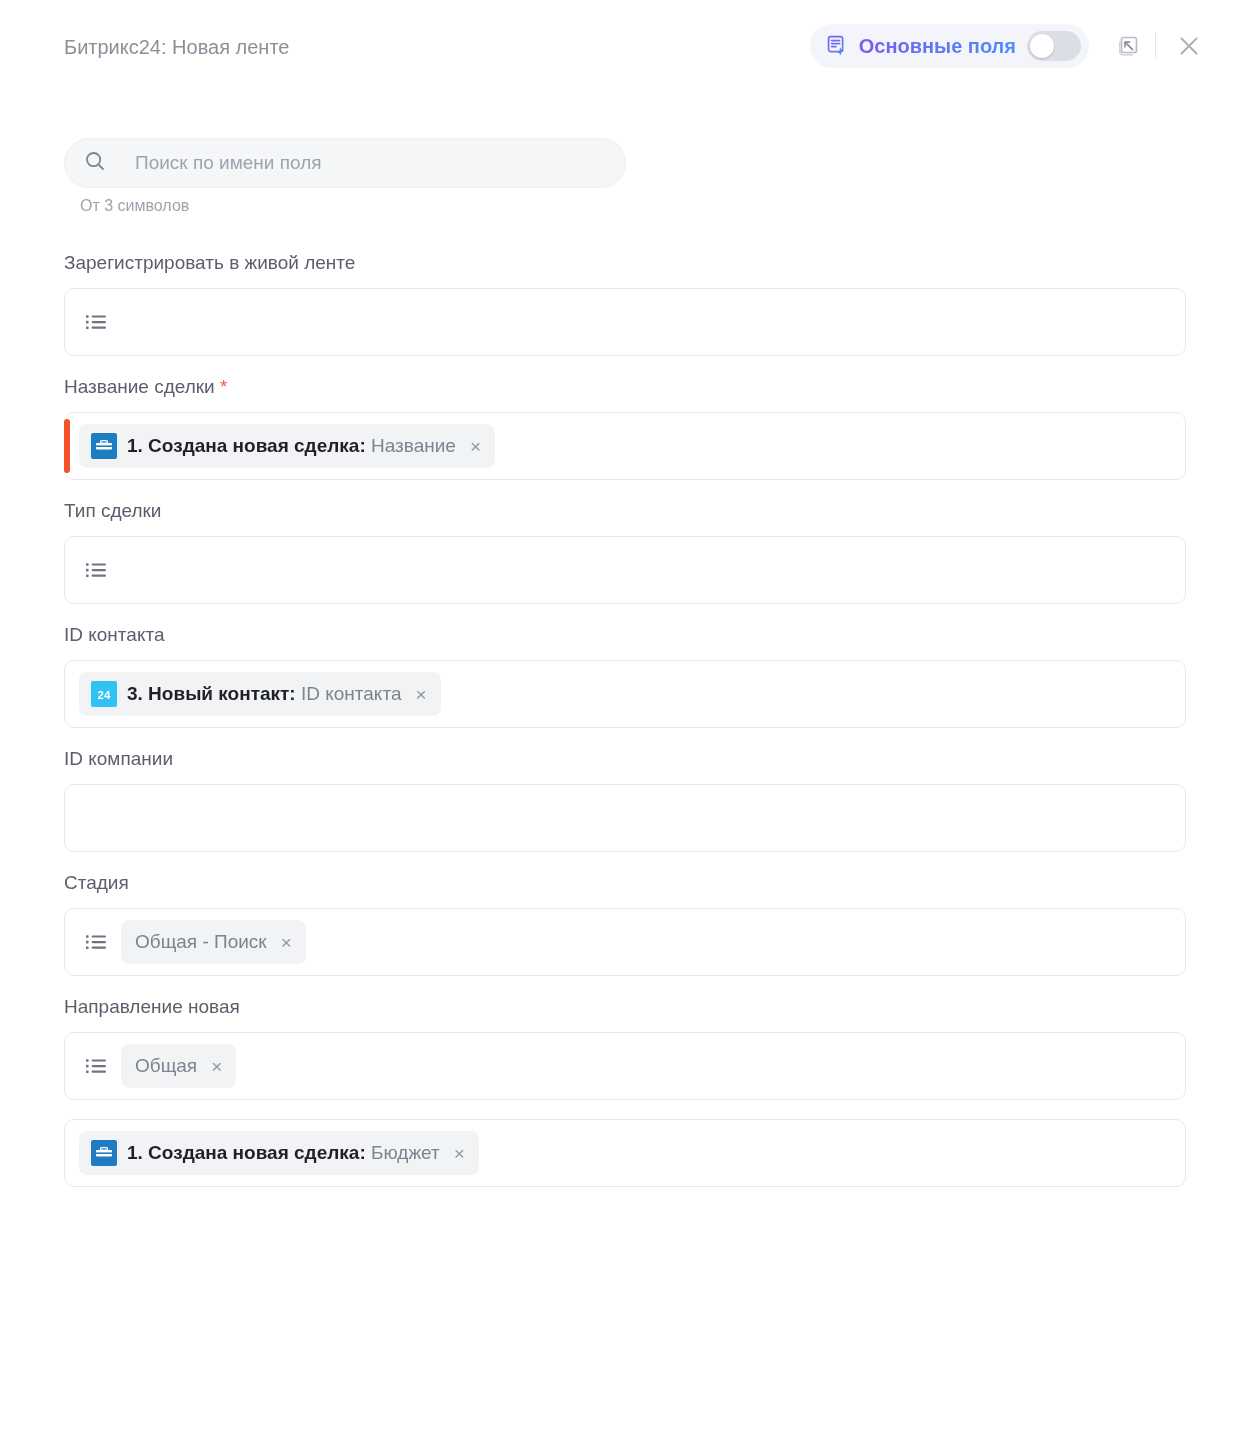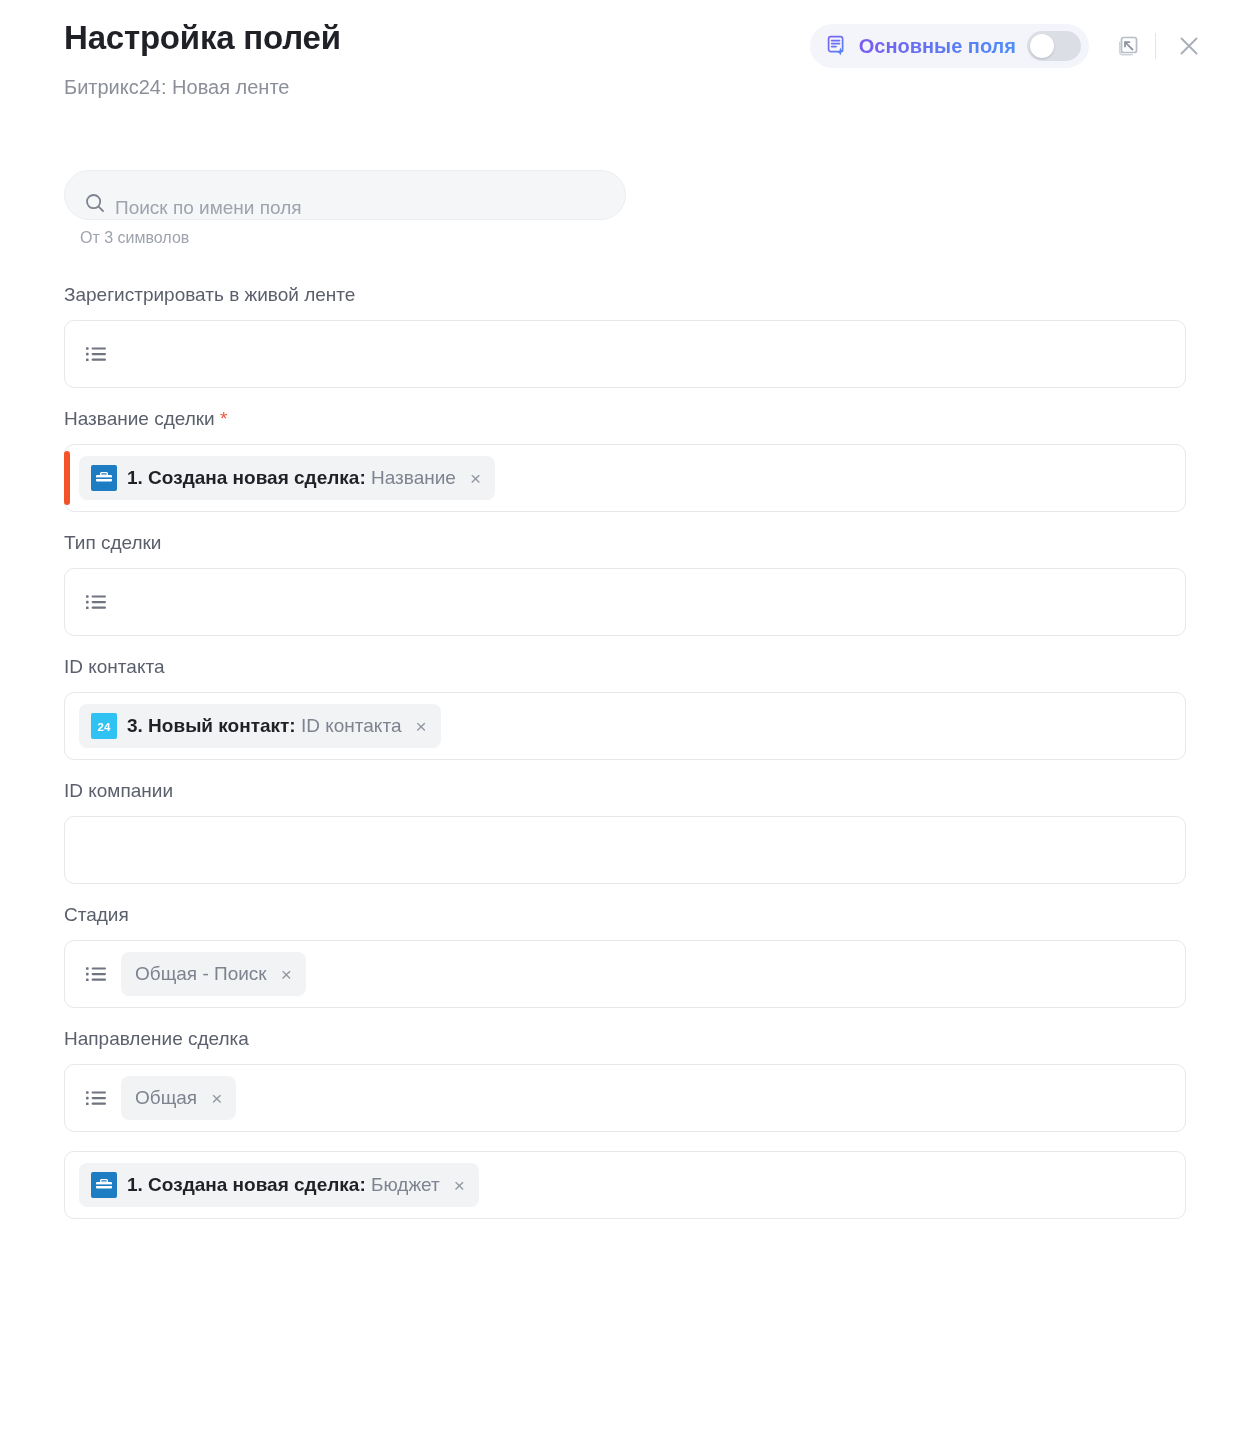--- a/index.html
+++ b/index.html
@@ -128,23 +128,23 @@
     margin-top: 70px;
   }
   .search-box {
     width: 562px;
     height: 50px;
     box-sizing: border-box;
     background: #f5f6f8;
     border: 1px solid #eceef1;
     border-radius: 25px;
     display: flex;
-    align-items: flex-end;
+    align-items: center;
     padding: 0 18px;
-    gap: 8px;
+    gap: 28px;
   }
   .search-input {
     border: none;
     outline: none;
     background: transparent;
     font-family: inherit;
     font-size: 19px;
     color: #2b2b35;
     width: 100%;
     padding: 0;
@@ -228,21 +228,20 @@
     font-family: "Liberation Sans", sans-serif;
   }
 </style>
 </head>
 <body>
 
 <div class="panel">
 
   <div class="header">
     <div class="header-left">
-      <div class="page-title">Настройка полей</div>
       <div class="page-subtitle">Битрикс24: Новая ленте</div>
     </div>
 
     <div class="header-right">
 
       <div class="ai-toggle">
         <span class="ai-toggle-icon">
           <svg viewBox="0 0 22 22" width="22" height="22" fill="none" xmlns="http://www.w3.org/2000/svg">
             <defs>
               <linearGradient id="gradIcon" x1="0" y1="0" x2="22" y2="22" gradientUnits="userSpaceOnUse">
@@ -364,21 +363,21 @@
               <rect x="8.6" y="12" width="14.4" height="2.2" rx="1.1" fill="#6f7480"></rect>
               <rect x="8.6" y="17.6" width="14.4" height="2.2" rx="1.1" fill="#6f7480"></rect>
             </svg></span>
           <span class="chip chip-plain">
             <span class="chip-text"><span class="muted">Общая - Поиск</span></span>
             <span class="chip-x">×</span>
           </span>
         </div>
       </div>
       <div class="field-group">
-        <div class="field-label">Направление сделка</div>
+        <div class="field-label">Направление новая</div>
         <div class="field-box">
           <span class="list-icon"><svg width="26" height="26" viewBox="0 0 26 26" fill="none" xmlns="http://www.w3.org/2000/svg">
               <rect x="3" y="6.2" width="2.6" height="2.6" rx="0.6" fill="#6f7480"></rect>
               <rect x="3" y="11.8" width="2.6" height="2.6" rx="0.6" fill="#6f7480"></rect>
               <rect x="3" y="17.4" width="2.6" height="2.6" rx="0.6" fill="#6f7480"></rect>
               <rect x="8.6" y="6.4" width="14.4" height="2.2" rx="1.1" fill="#6f7480"></rect>
               <rect x="8.6" y="12" width="14.4" height="2.2" rx="1.1" fill="#6f7480"></rect>
               <rect x="8.6" y="17.6" width="14.4" height="2.2" rx="1.1" fill="#6f7480"></rect>
             </svg></span>
           <span class="chip chip-plain">

